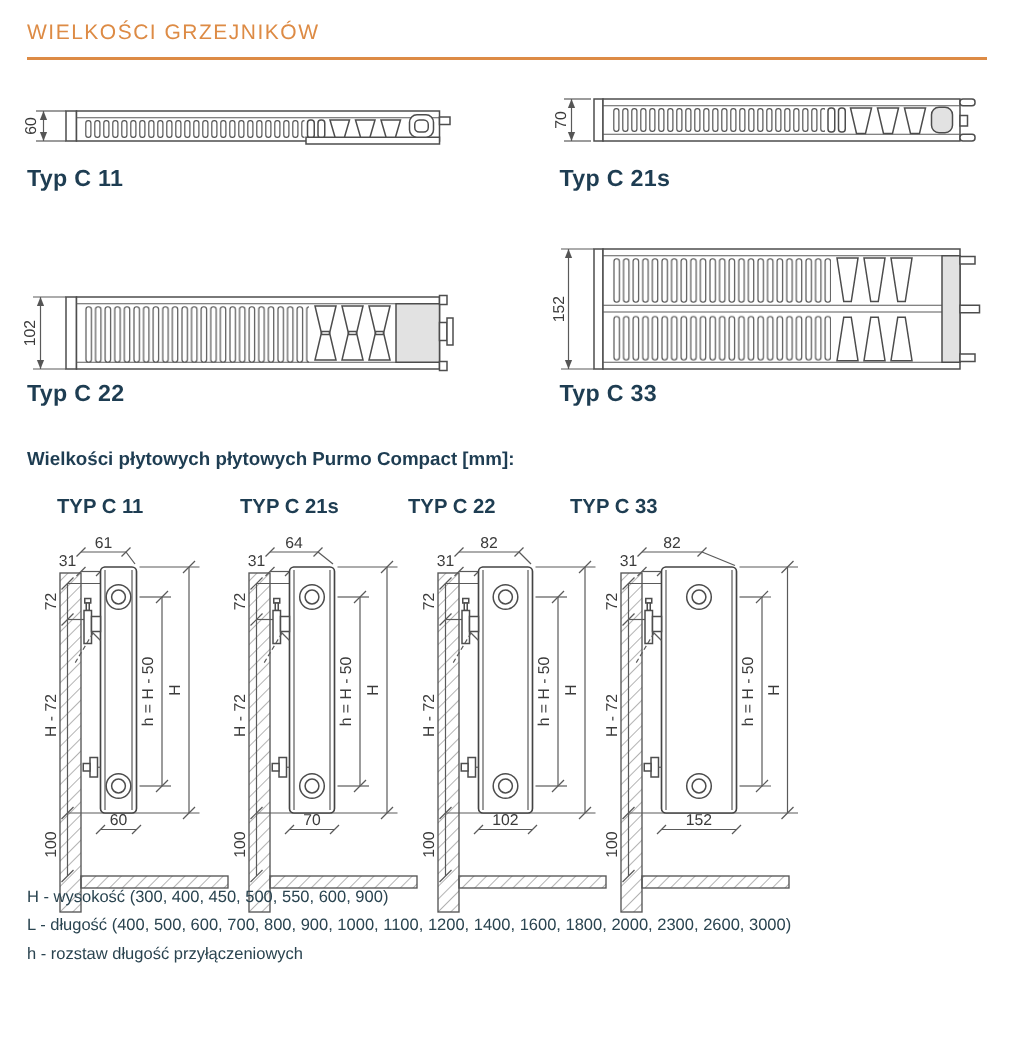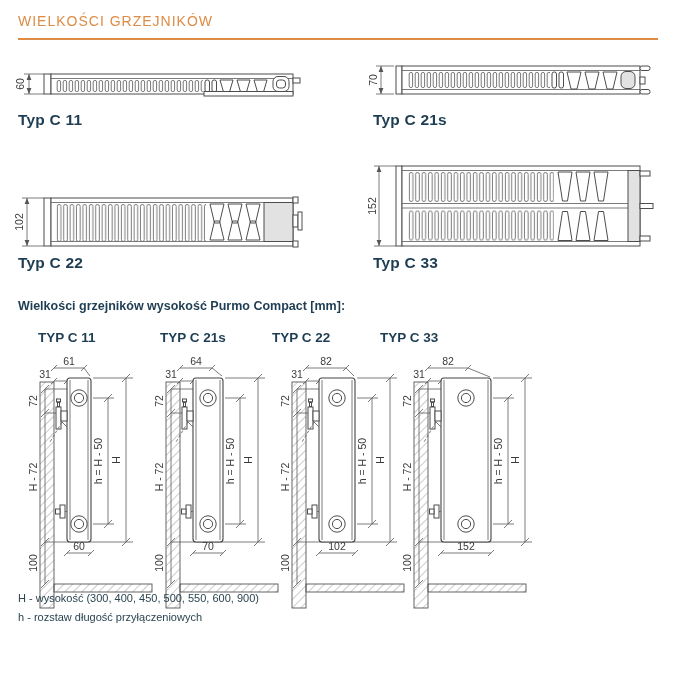--- a/index.html
+++ b/index.html
@@ -166,21 +166,21 @@
           <path d="M226,82.5 h14 l-4.5,-29 h-5 z"></path>
       </g>
       <rect class="gray" x="260" y="12.5" width="12" height="71"></rect>
       <rect class="s" x="272" y="13" width="10" height="5"></rect>
       <rect class="s" x="272" y="45.5" width="13" height="5"></rect>
       <rect class="s" x="272" y="78" width="10" height="5"></rect>
     </g>
   </svg>
   <div class="cs-label" style="left:373px;top:254px">Typ C 33</div>
 
-  <div class="mid-heading">Wielkości grzejników wysokość Purmo Compact [mm]:</div>
+  <div class="mid-heading">Wielkości płytowych płytowych Purmo Compact [mm]:</div>
   <div class="typ-heading" style="left:38px">TYP C 11</div>
   <div class="typ-heading" style="left:160px">TYP C 21s</div>
   <div class="typ-heading" style="left:272px">TYP C 22</div>
   <div class="typ-heading" style="left:380px">TYP C 33</div>
 
   <svg style="left:20px;top:356px" width="150" height="262" viewBox="0 0 150 262">
     <rect x="20" y="26" width="14" height="226" fill="url(#hatch)" stroke="#555" stroke-width=".9"></rect>
     <rect x="34" y="228" width="98" height="8" fill="url(#hatch)" stroke="#555" stroke-width=".9"></rect>
     <g>
       <line class="t" x1="34" y1="12" x2="64" y2="12"></line>
@@ -438,16 +438,17 @@
       <text class="dimtxt" transform="translate(17,121) rotate(-90)" text-anchor="middle">H - 72</text>
       <text class="dimtxt" transform="translate(17,207) rotate(-90)" text-anchor="middle">100</text>
       <text class="dimtxt" x="72" y="194" text-anchor="middle">152</text>
       <text class="dimtxt" transform="translate(108,105) rotate(-90)" text-anchor="middle">h = H - 50</text>
       <text class="dimtxt" transform="translate(125,104) rotate(-90)" text-anchor="middle">H</text>
     </g>
   </svg>
 
   <div class="legend">
     <div>H - wysokość (300, 400, 450, 500, 550, 600, 900)</div>
+    <div>L - długość (400, 500, 600, 700, 800, 900, 1000, 1100, 1200, 1400, 1600, 1800, 2000, 2300, 2600, 3000)</div>
     <div>h - rozstaw długość przyłączeniowych</div>
   </div>
 
 </div>
 
 </body></html>

